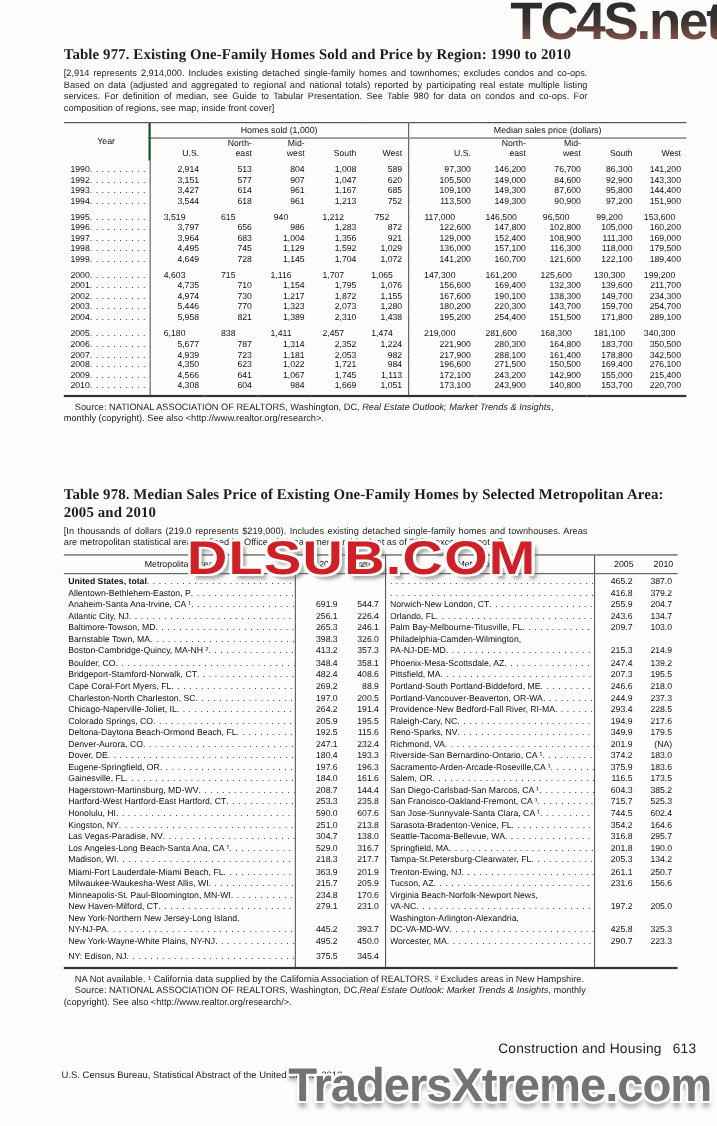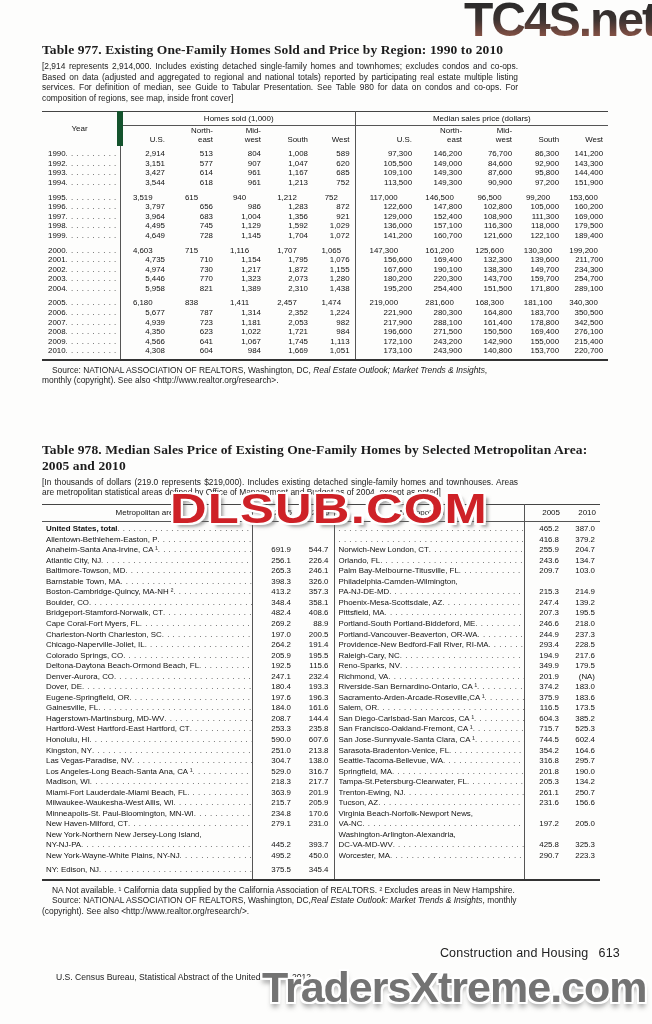--- a/index.html
+++ b/index.html
@@ -33,21 +33,21 @@
     position:absolute;left:262px;top:966px;z-index:30;
     font-family:"Liberation Sans",sans-serif;font-weight:bold;
     font-size:43px;line-height:1;letter-spacing:-1px;
     color:#737373;
     text-shadow:
       -2px 0 0 #fff, 2px 0 0 #fff, 0 -2px 0 #fff, 0 2px 0 #fff,
       -2px -2px 0 #fff, 2px -2px 0 #fff, -2px 2px 0 #fff, 2px 2px 0 #fff,
       0 5px 5px rgba(60,60,60,.5);
   }
   
-  .content{position:absolute;left:0;top:0;width:560px;}
+  .content{position:absolute;left:16px;top:0;width:560px;}
   .t-title{
     font-family:"Liberation Serif","DejaVu Serif",serif;font-weight:bold;
     font-size:13.5px;line-height:16px;margin:0 40px 0 42px;letter-spacing:.1px;
   }
   .title-977{margin-top:42px;}
   .title-978{margin-top:56px;width:555px;}
   .headnote{
     font-size:8.4px;line-height:10.6px;margin:3px 42px 0 42px;text-align:justify;
     color:#222;
   }
@@ -60,21 +60,21 @@
   .fn978 .fnline{display:block;text-indent:10px;}
   
   table{border-collapse:collapse;}
   .t977{
     margin:8px 0 0 42px;width:566px;table-layout:fixed;
     font-size:7.9px;line-height:9.6px;color:#111;
     border-top:1px solid #444;border-bottom:2px solid #333;
   }
   .t977 td{padding:0;}
   .t977 .year-h{
-    border-right:6px solid #14532d;text-align:center;vertical-align:middle;
+    border-right:2px solid #14532d;text-align:center;vertical-align:middle;
     font-size:8px;
   }
   .t977 .grp{
     text-align:center;border-bottom:1px solid #555;padding:2px 0 1px 0;font-size:8px;
   }
   .t977 .grp2{border-left:1px solid #555;}
   .t977 .h2 td{
     text-align:right;vertical-align:bottom;padding:1px 5px 2px 0;
     white-space:pre-line;font-size:7.9px;line-height:8.6px;
   }
@@ -115,21 +115,21 @@
   .t978 td.rv1{border-left:1px solid #555;}
   .t978 td.name{padding-left:4px;}
   .t978 .bold .lbl{font-weight:bold;}
   .t978 tr.gap td{padding-top:3px;margin-top:48px;}
   .t978 tr.firstrow td{padding-top:2px;}
   .t978 tr.lastrow td{padding-bottom:4px;}
   .t978 .ind1{padding-left:12px;}
   .t978 .cont{padding-left:10px;}
   
   .chapter-line{
-    position:absolute;top:946px;right:32px;z-index:5;
+    position:absolute;top:946px;right:19px;z-index:5;
     font-size:12.5px;color:#222;letter-spacing:.2px;
   }
   .chapter-line .pg{margin-left:10px;}
   .credit-line{
     position:absolute;top:972px;left:56px;z-index:5;font-size:8.6px;color:#222;
   }
 </style>
 </head>
 <body>
 

